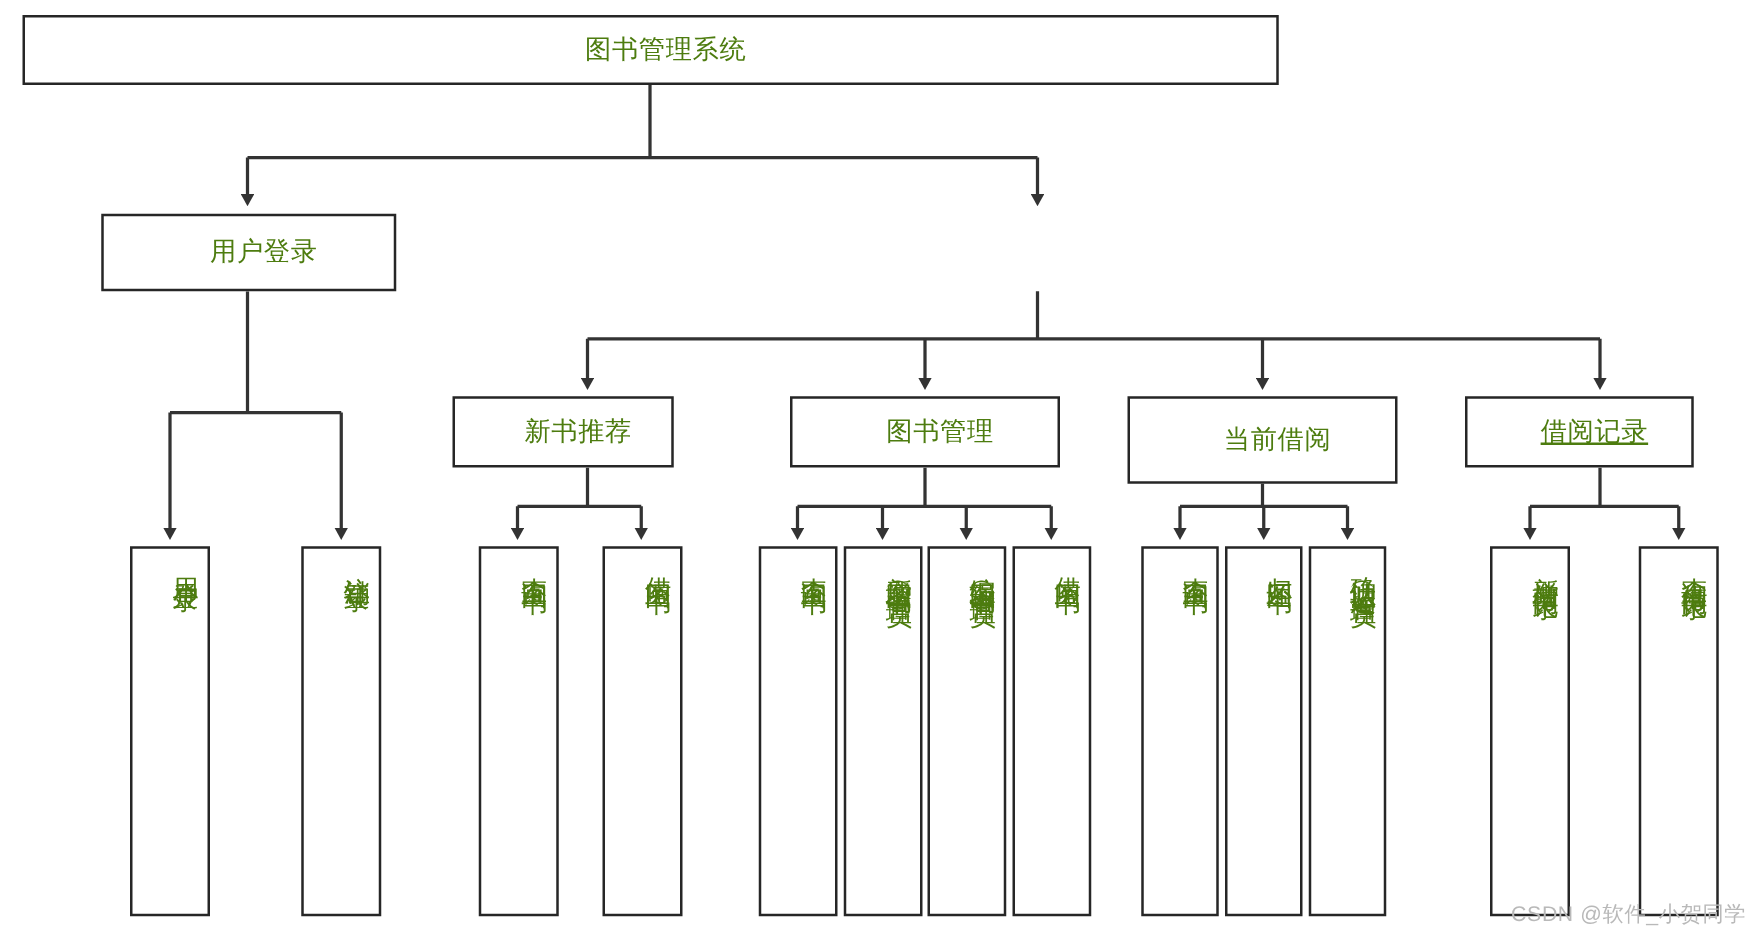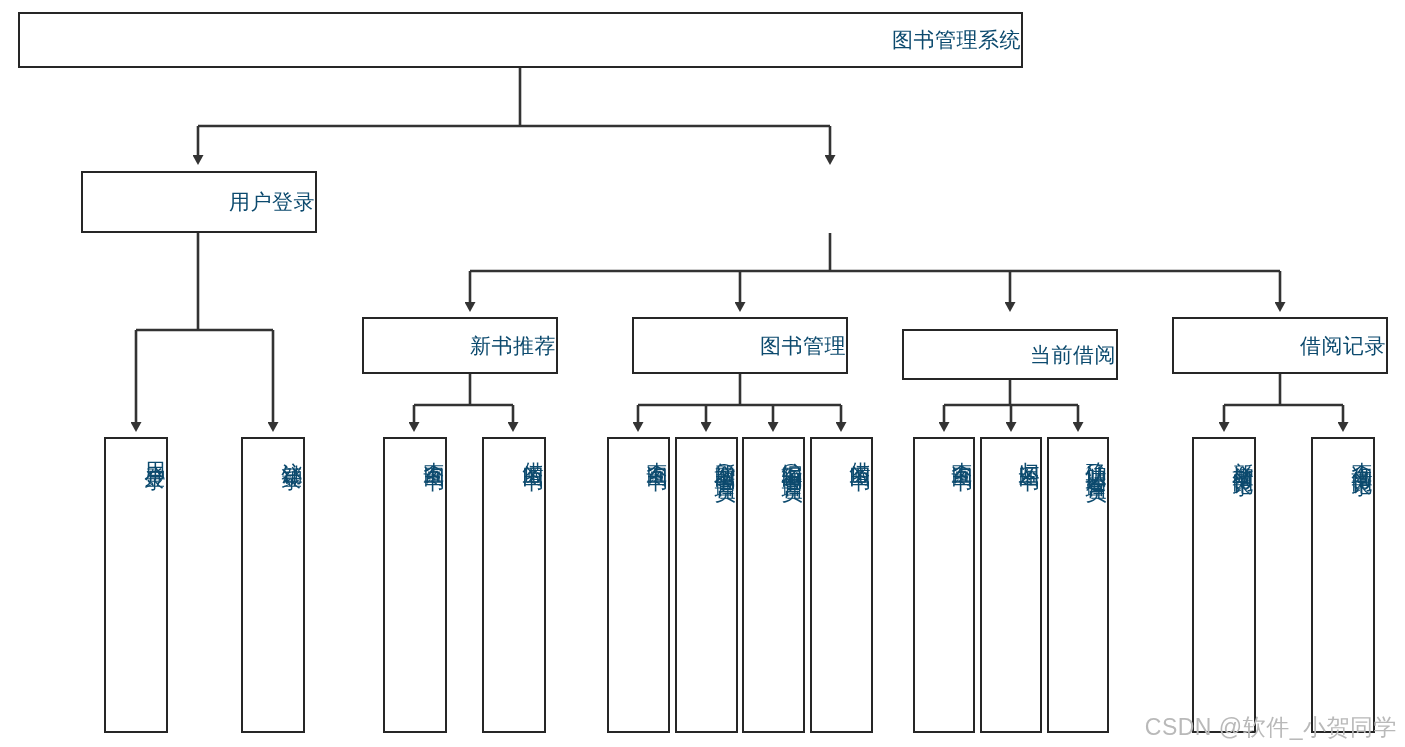--- a/index.html
+++ b/index.html
@@ -26,22 +26,22 @@
     height: 747px;
     pointer-events: none;
   }
   .node {
     position: absolute;
     box-sizing: border-box;
     background: #ffffff;
     border: 2px solid #262626;
     display: flex;
     align-items: center;
-    justify-content: flex-end;
-    color: #0c4a6e;
+    justify-content: center;
+    color: #4d7c0f;
     z-index: 2;
     padding-left: 24px;
   }
   .node .label {
     display: block;
     text-align: center;
     line-height: 1.12;
     letter-spacing: 0.5px;
   }
   
@@ -62,21 +62,21 @@
     text-orientation: upright;
     font-size: 21px;
     line-height: 1;
     letter-spacing: 3px;
     white-space: nowrap;
   }
   .watermark {
     position: absolute;
     right: 8px;
     bottom: 4px;
-    font-size: 23px;
+    font-size: 17px;
     color: #b9b9b9;
     z-index: 5;
     white-space: nowrap;
     letter-spacing: 0.5px;
   }
 </style>
 </head>
 <body>
 
 <div id="canvas">
@@ -133,33 +133,33 @@
 
   <div class="node horiz root" style="left:18px; top:12px; width:1005px; height:56px;">
     <span class="label">图书管理系统</span>
   </div>
 
   <div class="node horiz" style="left:81px; top:171px; width:236px; height:62px;">
     <span class="label">用户登录</span>
   </div>
 
 
-  <div class="node horiz" style="left:362px; top:317px; width:196px; height:57px;">
+  <div class="node horiz" style="left:362px; top:317px; width:177px; height:57px;">
     <span class="label">新书推荐</span>
   </div>
 
   <div class="node horiz" style="left:632px; top:317px; width:216px; height:57px;">
     <span class="label">图书管理</span>
   </div>
 
-  <div class="node horiz" style="left:902px; top:329px; width:216px; height:51px;">
+  <div class="node horiz" style="left:902px; top:317px; width:216px; height:70px;">
     <span class="label">当前借阅</span>
   </div>
 
-  <div class="node horiz" style="left:1172px; top:317px; width:216px; height:57px;">
+  <div class="node horiz" style="left:1172px; top:317px; width:183px; height:57px;text-decoration:underline;">
     <span class="label">借阅记录</span>
   </div>
 
   <div class="node vert" style="left:104px; top:437px; width:64px; height:296px;">
     <span class="label">用户登录</span>
   </div>
 
   <div class="node vert" style="left:241px; top:437px; width:64px; height:296px;">
     <span class="label">注销登录</span>
   </div>

